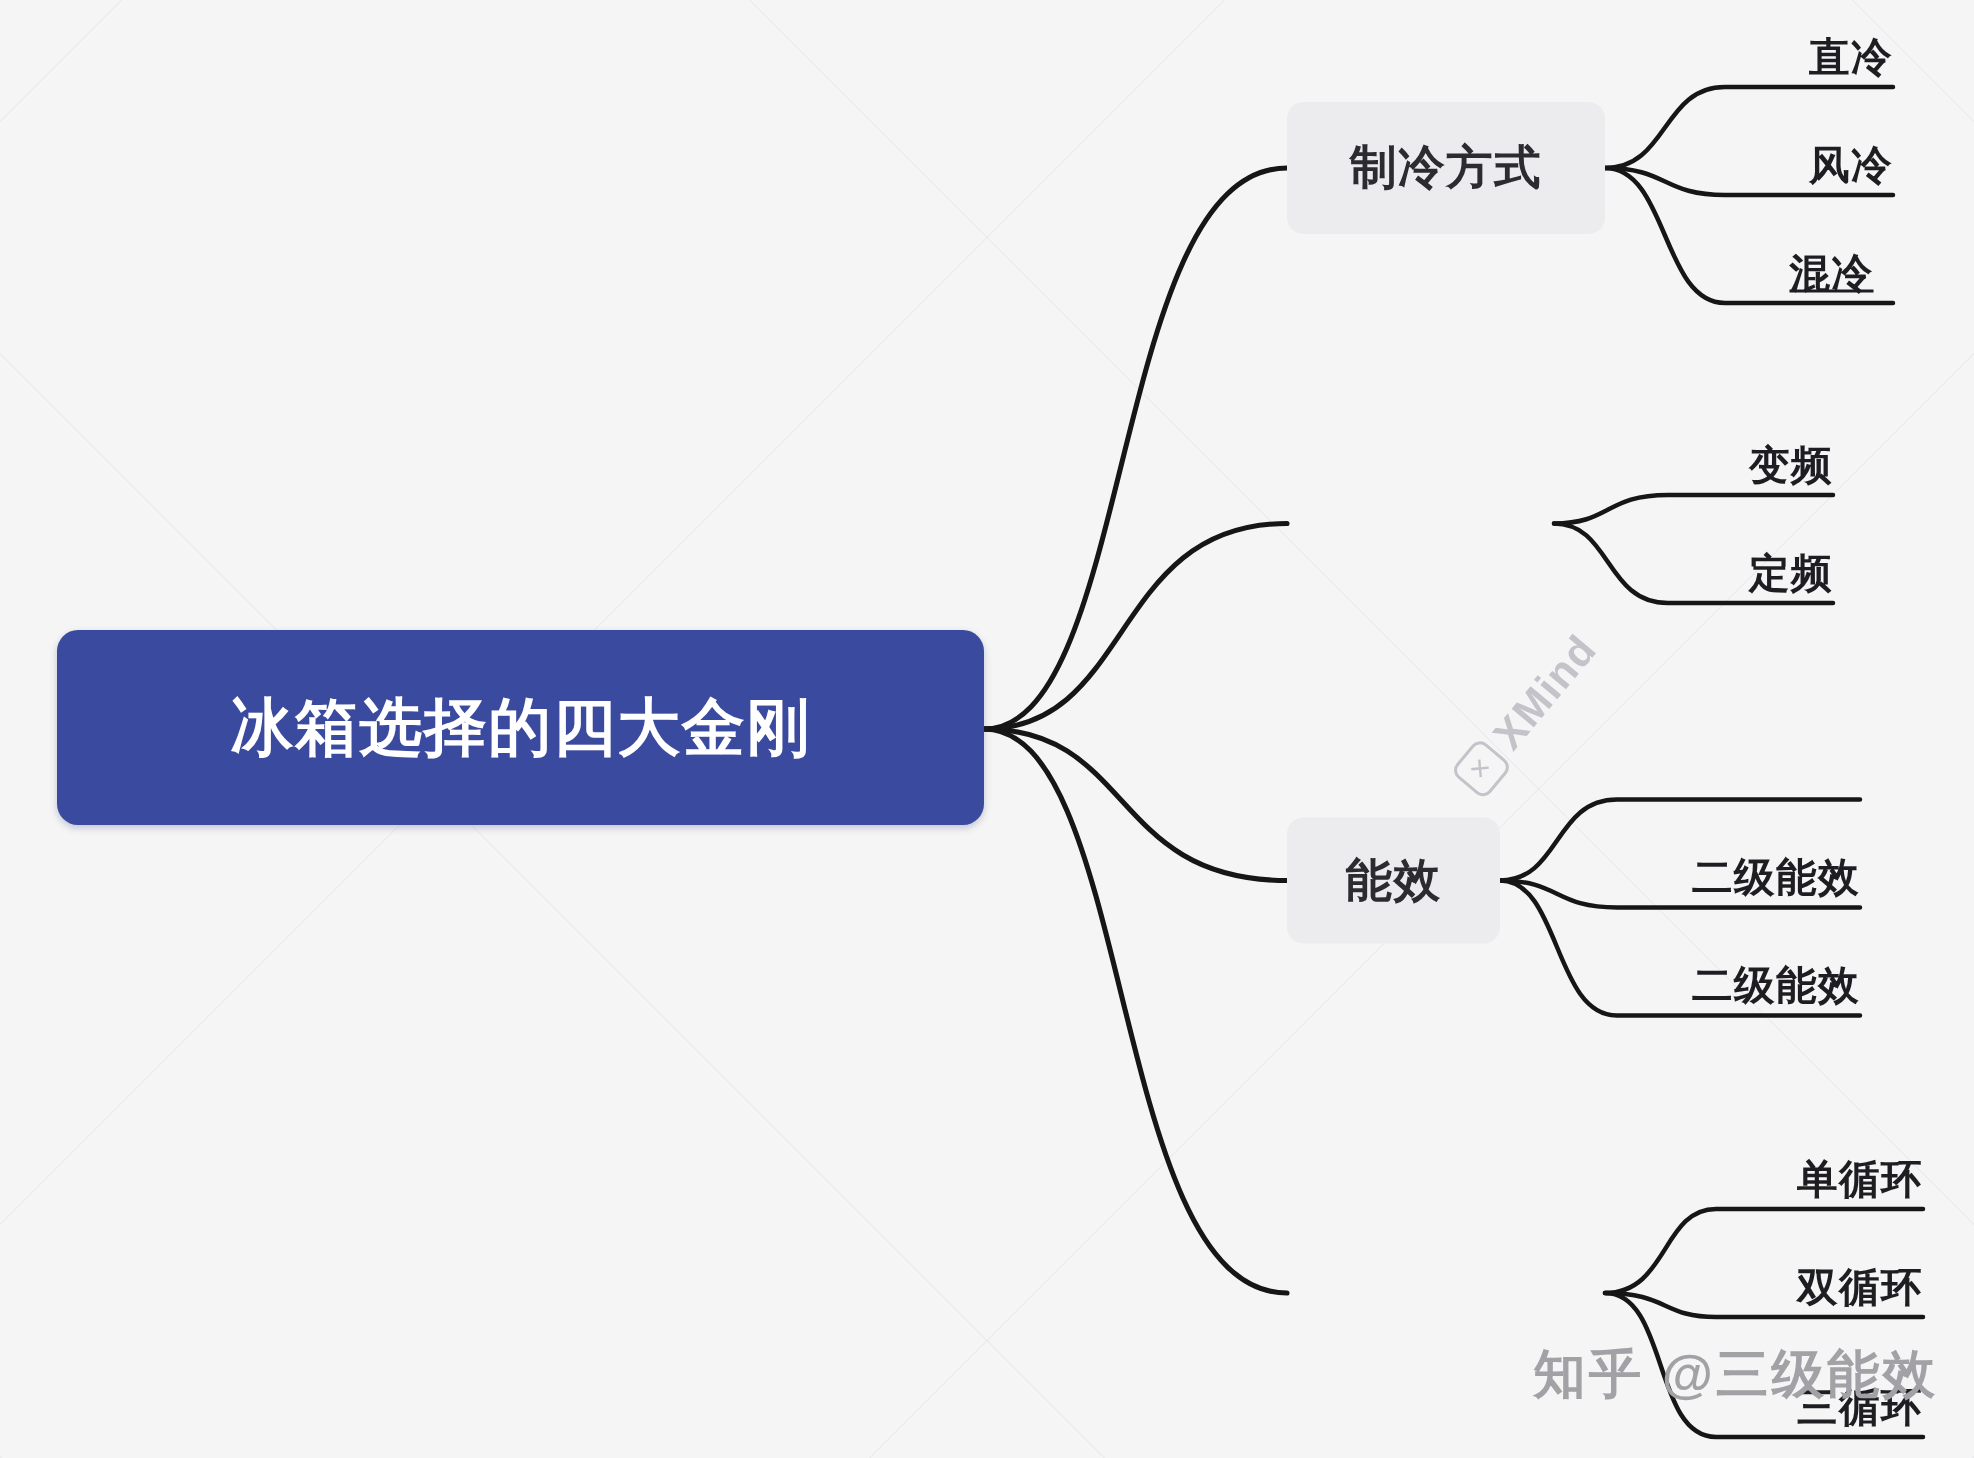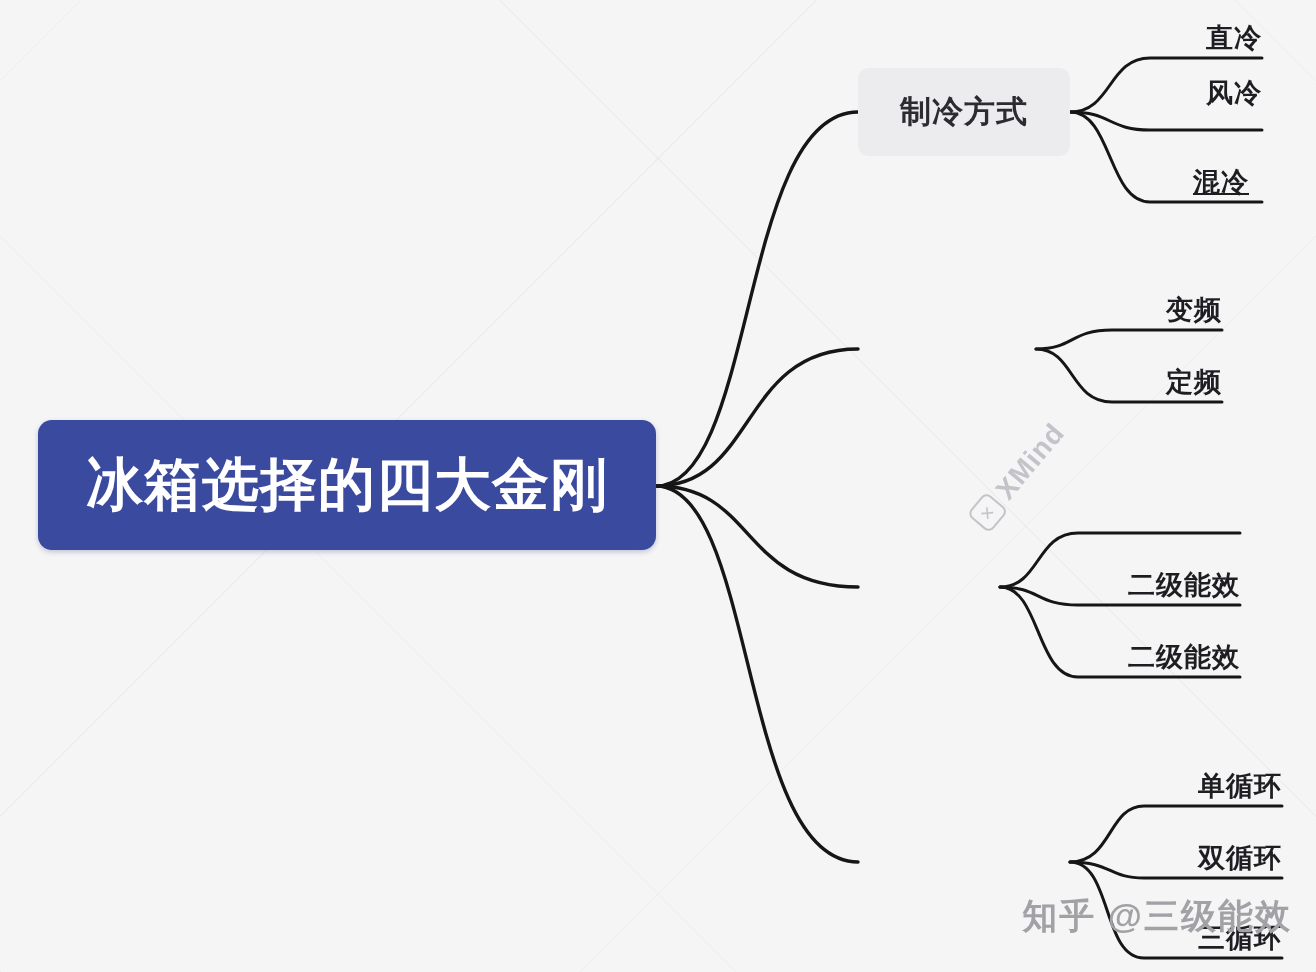--- a/index.html
+++ b/index.html
@@ -16,38 +16,38 @@
     background:
       repeating-linear-gradient(45deg, rgba(100,100,120,0.055) 0px, rgba(100,100,120,0.055) 1px, transparent 1px, transparent 520px),
       repeating-linear-gradient(-45deg, rgba(100,100,120,0.055) 0px, rgba(100,100,120,0.055) 1px, transparent 1px, transparent 520px);
     pointer-events:none;
   }
   svg.edges{position:absolute;left:0;top:0;}
   .node{position:absolute;display:flex;align-items:center;justify-content:center;box-sizing:border-box;}
   .root-node{
     left:38px;top:420px;width:618px;height:130px;
     background:#3a4a9f;border-radius:14px;
-    color:#ffffff;font-size:57px;font-weight:bold;letter-spacing:1px;
+    color:#ffffff;font-size:42px;font-weight:bold;letter-spacing:1px;
     box-shadow:0 2px 5px rgba(40,50,110,0.25);
   }
   .branch-node{
     background:#ececee;border-radius:11px;
     color:#2b2b30;font-size:31px;font-weight:bold;letter-spacing:1px;text-align:center;
   }
   .bn-0{left:858px;top:68px;width:212px;height:88px;}
   .bn-1{left:858px;top:307px;width:178px;height:84px;}
   .bn-2{left:858px;top:545px;width:142px;height:84px;}
   .bn-3{left:858px;top:820px;width:212px;height:86px;}
   .leaf{
     position:absolute;text-align:right;
     color:#1e1e22;font-size:27px;font-weight:600;line-height:34px;
     letter-spacing:1px;
   }
   .lf-0-0{left:1150px;top:21px;width:112px;}
-  .lf-0-1{left:1150px;top:76px;width:112px;}
+  .lf-0-1{left:1150px;top:93px;width:112px;}
   .lf-0-2{left:1137px;top:165px;width:112px;text-decoration:underline;}
   .lf-1-0{left:1112px;top:293px;width:110px;}
   .lf-1-1{left:1112px;top:365px;width:110px;}
   .lf-2-0{left:1078px;top:496px;width:162px;}
   .lf-2-1{left:1078px;top:568px;width:162px;}
   .lf-2-2{left:1078px;top:640px;width:162px;}
   .lf-3-0{left:1144px;top:769px;width:138px;}
   .lf-3-1{left:1144px;top:841px;width:138px;}
   .lf-3-2{left:1144px;top:921px;width:138px;}
   .xmind-wm{
@@ -98,20 +98,23 @@
     <path stroke-width="3" d="M1070,862 C1112,862 1102,958 1144,958 L1282,958"></path>
   </svg>
 
   <div class="node root-node">
     <span>冰箱选择的四大金刚</span>
   </div>
 
   <div class="node branch-node bn-0">
     <span>制冷方式</span>
   </div>
+  <div class="node branch-node bn-2">
+    <span>能效</span>
+  </div>
 
   <div class="leaf lf-0-0">直冷</div>
   <div class="leaf lf-0-1">风冷</div>
   <div class="leaf lf-0-2">混冷</div>
 
   <div class="leaf lf-1-0">变频</div>
   <div class="leaf lf-1-1">定频</div>
 
   <div class="leaf lf-2-1">二级能效</div>
   <div class="leaf lf-2-2">二级能效</div>

